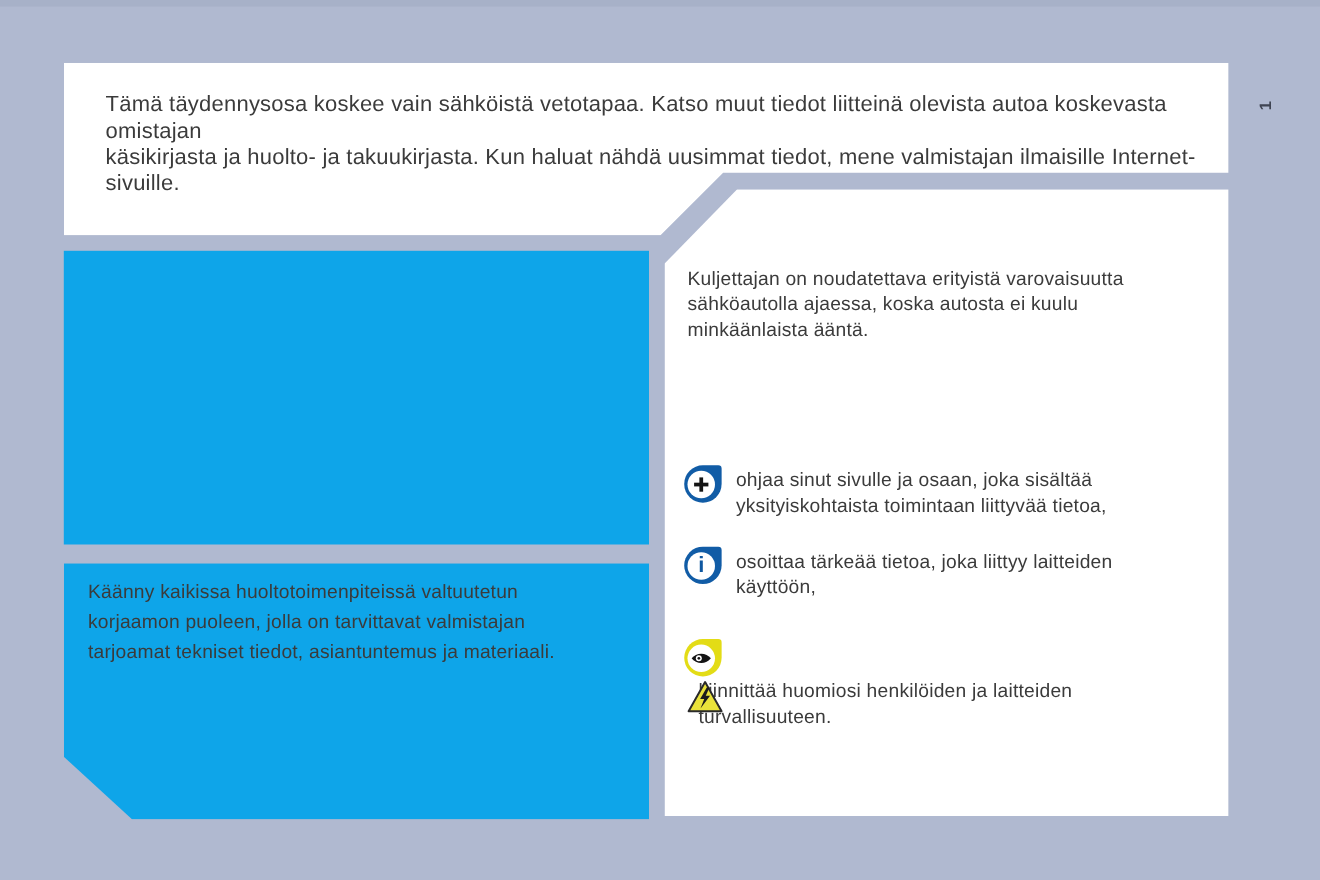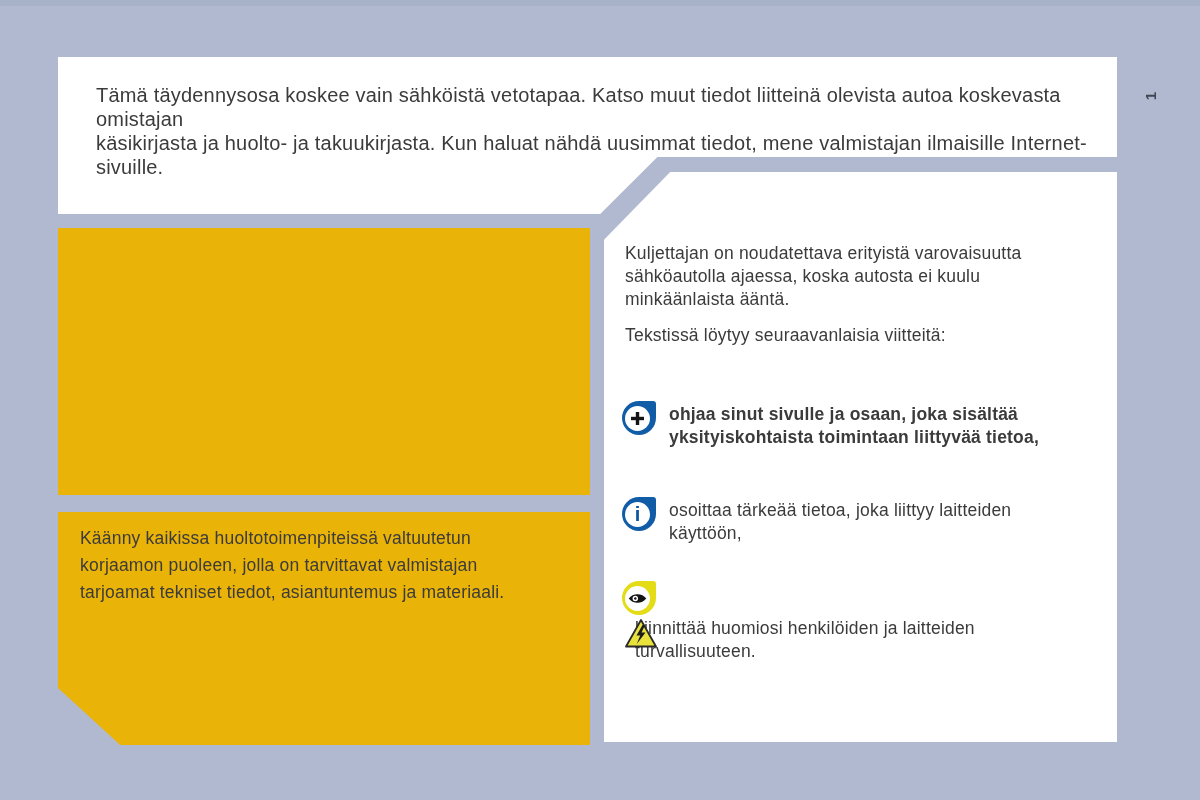--- a/index.html
+++ b/index.html
@@ -24,21 +24,21 @@
     white-space:pre-line;
   }
   
   .page-num{
     left:1138px;top:84px;width:24px;height:24px;
     font-size:15px;font-weight:bold;color:#3f4452;
     transform:rotate(-90deg);
     display:flex;align-items:center;justify-content:center;
   }
   
-  .panel-gray{background:#eab308;}
+  .panel-gray{background:#0ea5e9;}
   .left-image-panel{
     left:58px;top:228px;width:532px;height:267px;
   }
   .left-note-panel{
     left:58px;top:512px;width:532px;height:233px;
     clip-path:polygon(0 0,100% 0,100% 100%,11.7% 100%,0 75.5%);
   }
   .left-note-text{
     position:absolute;left:22px;top:13px;width:495px;
     font-size:17.5px;line-height:27px;letter-spacing:.2px;
@@ -52,21 +52,21 @@
   .intro{
     position:absolute;left:21px;top:70px;width:475px;
     font-size:17.5px;line-height:23px;letter-spacing:.2px;
     white-space:pre-line;
   }
   .legend-heading{
     position:absolute;left:21px;top:152px;width:475px;
     font-size:17.5px;line-height:23px;letter-spacing:.2px;
   }
   .legend-item{position:absolute;left:18px;display:flex;align-items:flex-start;}
-  .li-1{top:229px;font-weight:bold;}
+  .li-1{top:251px;}
   .li-2{top:325px;}
   .li-3{top:409px;flex-direction:column;}
   .legend-text{
     margin-left:13px;width:420px;padding-top:2px;
     font-size:17.5px;line-height:23px;letter-spacing:.2px;
     white-space:pre-line;
   }
   
   .marker{
     width:34px;height:34px;flex:0 0 34px;position:relative;
@@ -105,21 +105,20 @@
   <div class="left-note-text">Käänny kaikissa huoltotoimenpiteissä valtuutetun
 korjaamon puoleen, jolla on tarvittavat valmistajan
 tarjoamat tekniset tiedot, asiantuntemus ja materiaali.</div>
 </div>
 
 <div class="abs right-panel">
 
   <div class="intro">Kuljettajan on noudatettava erityistä varovaisuutta
 sähköautolla ajaessa, koska autosta ei kuulu
 minkäänlaista ääntä.</div>
-  <div class="legend-heading">Tekstissä löytyy seuraavanlaisia viitteitä:</div>
 
   <div class="legend-item li-1">
     <span class="marker marker-blue">
       <span class="disc">
         <svg width="17" height="17" viewBox="0 0 17 17" aria-hidden="true">
           <rect x="6.8" y="2" width="3.4" height="13" fill="#141414"></rect>
           <rect x="2" y="6.8" width="13" height="3.4" fill="#141414"></rect>
         </svg>
       </span>
     </span>

